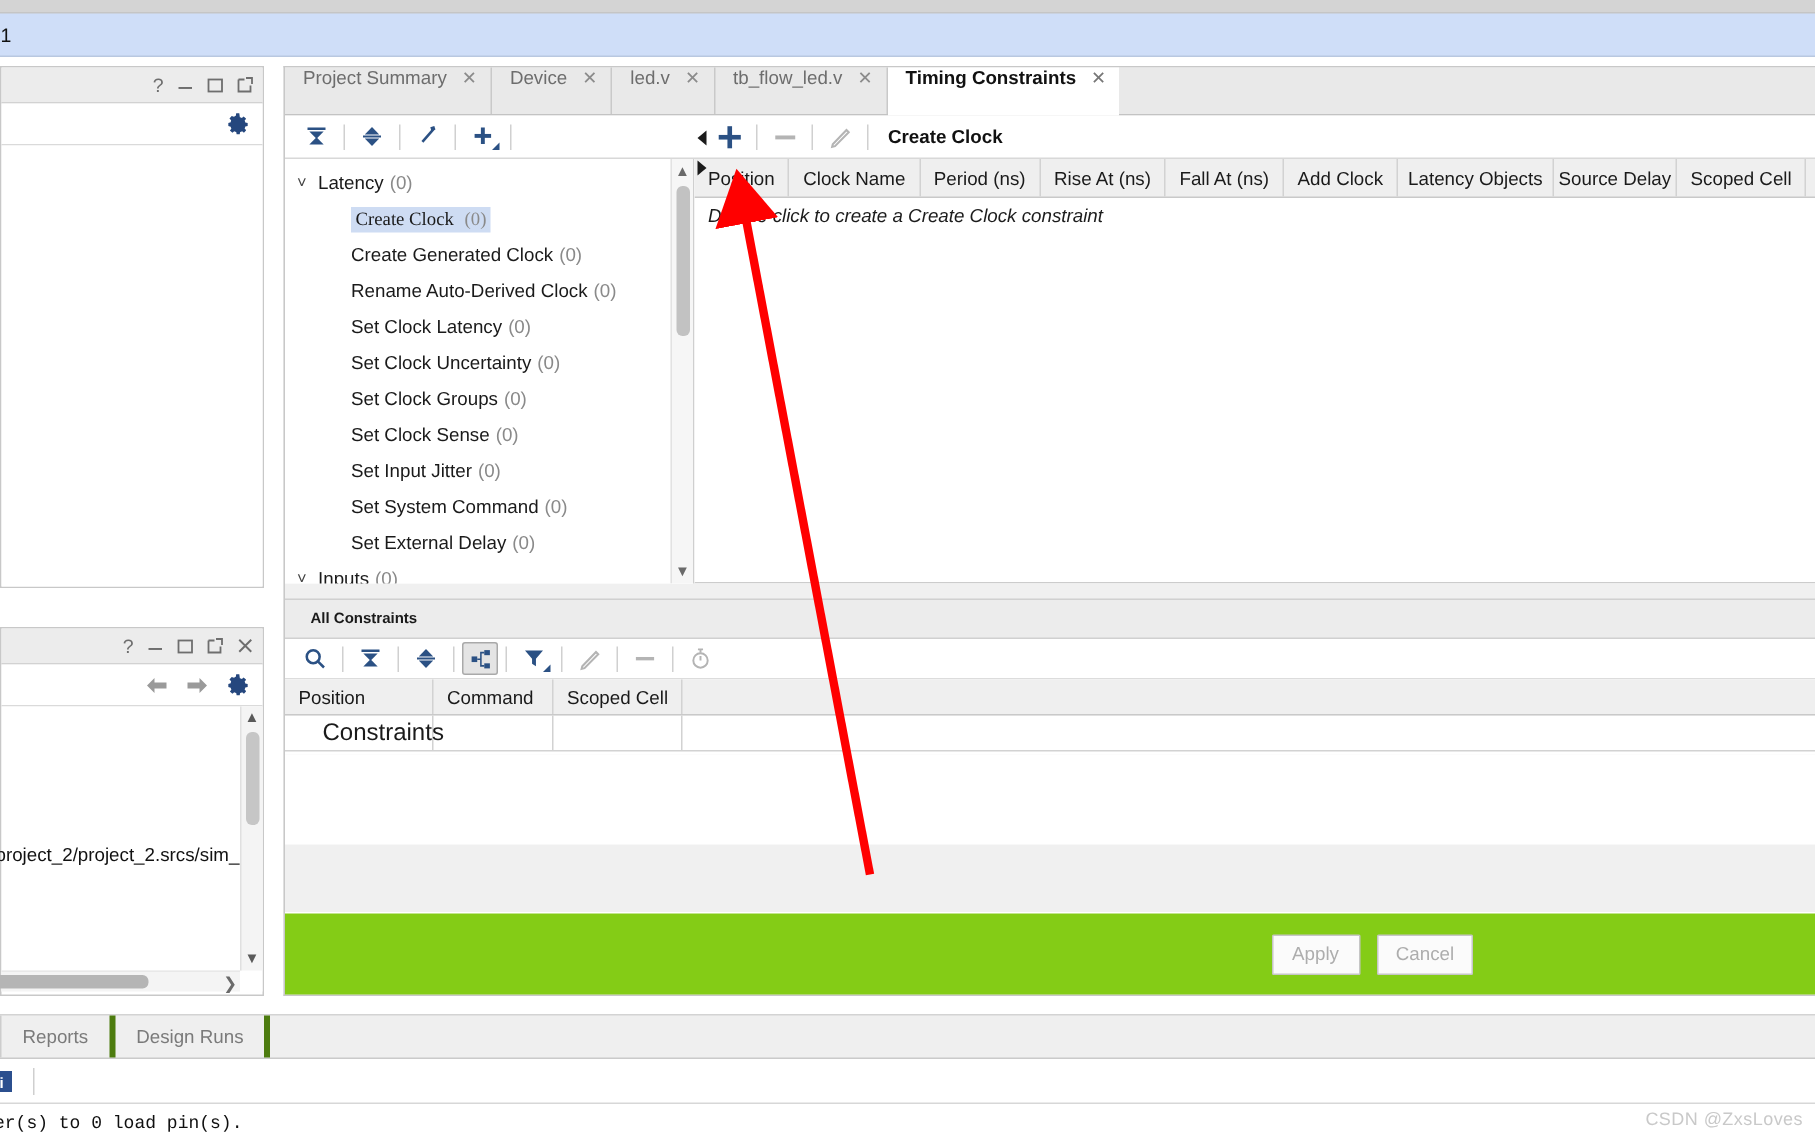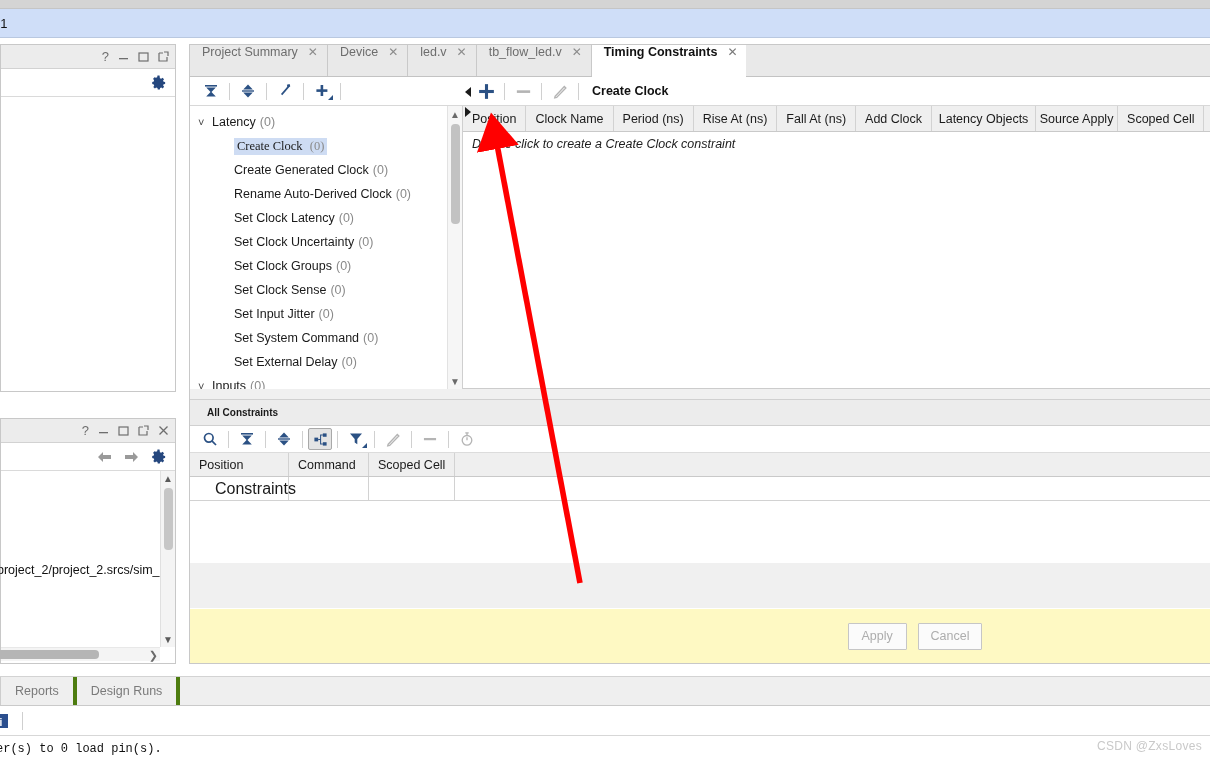--- a/index.html
+++ b/index.html
@@ -201,21 +201,21 @@
   .ac-row { height: 24px; display: flex; border-bottom: 1px solid #d2d2d2; }
   .ac-td { display: flex; align-items: center; border-right: 1px solid #d2d2d2;
            font-size: 16px; color: #1a1a1a; padding: 0 9px; white-space: nowrap; text-align: center; }
   .ac-td.indent { padding-left: 25px; }
 
   .fillspace { background: #ffffff; }
 
   
   .footer {
     position: absolute; left: 0; right: 0; bottom: 0; height: 55px;
-    background: #fef9c3; border-top: 1px solid #ffffff;
+    background: #84cc16; border-top: 1px solid #ffffff;
     display: flex; align-items: center; justify-content: center; gap: 11px; margin-top: 16px;
   }
   .btn {
     min-width: 59px; height: 27px; background: #fbfbfb;
     border: 1px solid #c6c6c6; border-radius: 1px;
     display: inline-flex; align-items: center; justify-content: center;
     font-size: 12.5px; color: #adadad; cursor: default; padding: 0 12px;
   }
   .footer-shift { transform: translateX(215px); display:flex; gap:11px; }
 
@@ -517,21 +517,21 @@
 
       <div class="tablepane">
         <div class="thead">
           <div class="th" style="width:72px">Position</div>
           <div class="th" style="width:96px">Clock Name</div>
           <div class="th" style="width:82px">Period (ns)</div>
           <div class="th" style="width:88px">Rise At (ns)</div>
           <div class="th" style="width:84px">Fall At (ns)</div>
           <div class="th" style="width:79px">Add Clock</div>
           <div class="th" style="width:104px">Latency Objects</div>
-          <div class="th" style="width:82px">Source Apply</div>
+          <div class="th" style="width:82px">Source Delay</div>
           <div class="th" style="width:88px">Scoped Cell</div>
           <div class="th" style="width:30px">C</div>
         </div>
         <div class="hintrow">Double click to create a Create Clock constraint</div>
         <div class="tbl-bottomline"></div>
       </div>
     </div>
 
     <div class="allcon-sep"></div>
     <div class="allcon-title">All Constraints</div>

